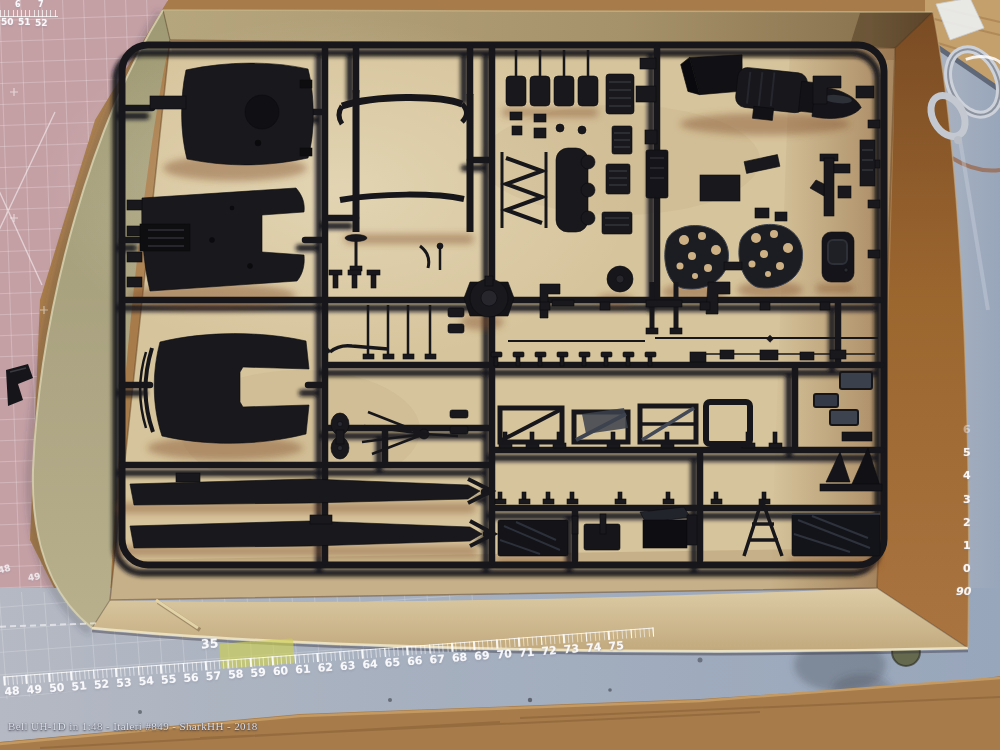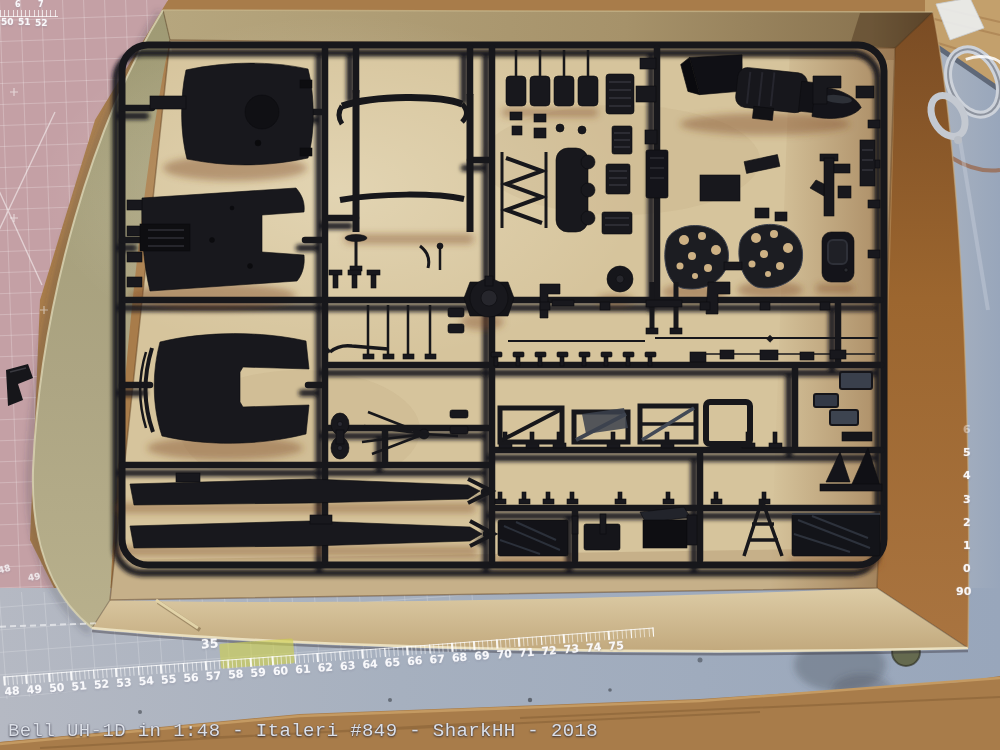--- a/index.html
+++ b/index.html
@@ -23,30 +23,30 @@
   
   .patch{left:220px;top:641px;width:74px;height:25px;transform:rotate(-4.3deg);
          background:rgba(206,208,78,.62);z-index:3;border-radius:2px;}
   .label35{left:201px;top:636px;transform:rotate(-4deg);font-size:12.5px;z-index:5;}
   .dash-line{left:0;top:624px;width:96px;border-top:2px dashed rgba(255,255,255,.55);
              transform:rotate(-2deg);z-index:4;}
   
   .right-ruler{left:963px;top:418px;display:flex;flex-direction:column;z-index:5;}
   .right-ruler span{height:23.2px;line-height:23.2px;font-size:11px;}
   .right-ruler span:first-child{opacity:.45;}
-  .right-ruler span:last-child{margin-left:-7px;}
+  .right-ruler span:last-child{margin-left:-7px;font-style:italic;}
   
   .tl{font-size:9px;z-index:5;}
   .tl-ticks{left:0;top:10px;width:58px;height:6px;z-index:5;
       border-bottom:1.3px solid rgba(255,255,255,.75);
       background:repeating-linear-gradient(90deg,rgba(255,255,255,.7) 0 1px,rgba(255,255,255,0) 1px 4.2px);}
   .left-edge-num{font-size:9px;opacity:.8;z-index:5;}
   
-  .caption{left:8px;top:720px;font-family:Liberation Mono, monospace;
-           font-size:19px;letter-spacing:.4px;color:#dce0e8;z-index:6;
+  .caption{left:8px;top:720px;font-family:Liberation Serif, serif;
+           font-size:11px;letter-spacing:.4px;color:#dce0e8;z-index:6;
            text-shadow:0 1px 2px rgba(35,35,50,.85),0 0 1px rgba(60,60,80,.6);}
 </style>
 </head>
 <body>
 
 <div class="scene">
 <svg width="1000" height="750" viewBox="0 0 1000 750">
   <defs>
     <pattern id="gridPink" width="21" height="21" patternUnits="userSpaceOnUse" patternTransform="rotate(-2)">
       <path d="M21,0 V21 M0,21 H21" stroke="rgba(255,255,255,.45)" stroke-width="1" fill="none"></path>

